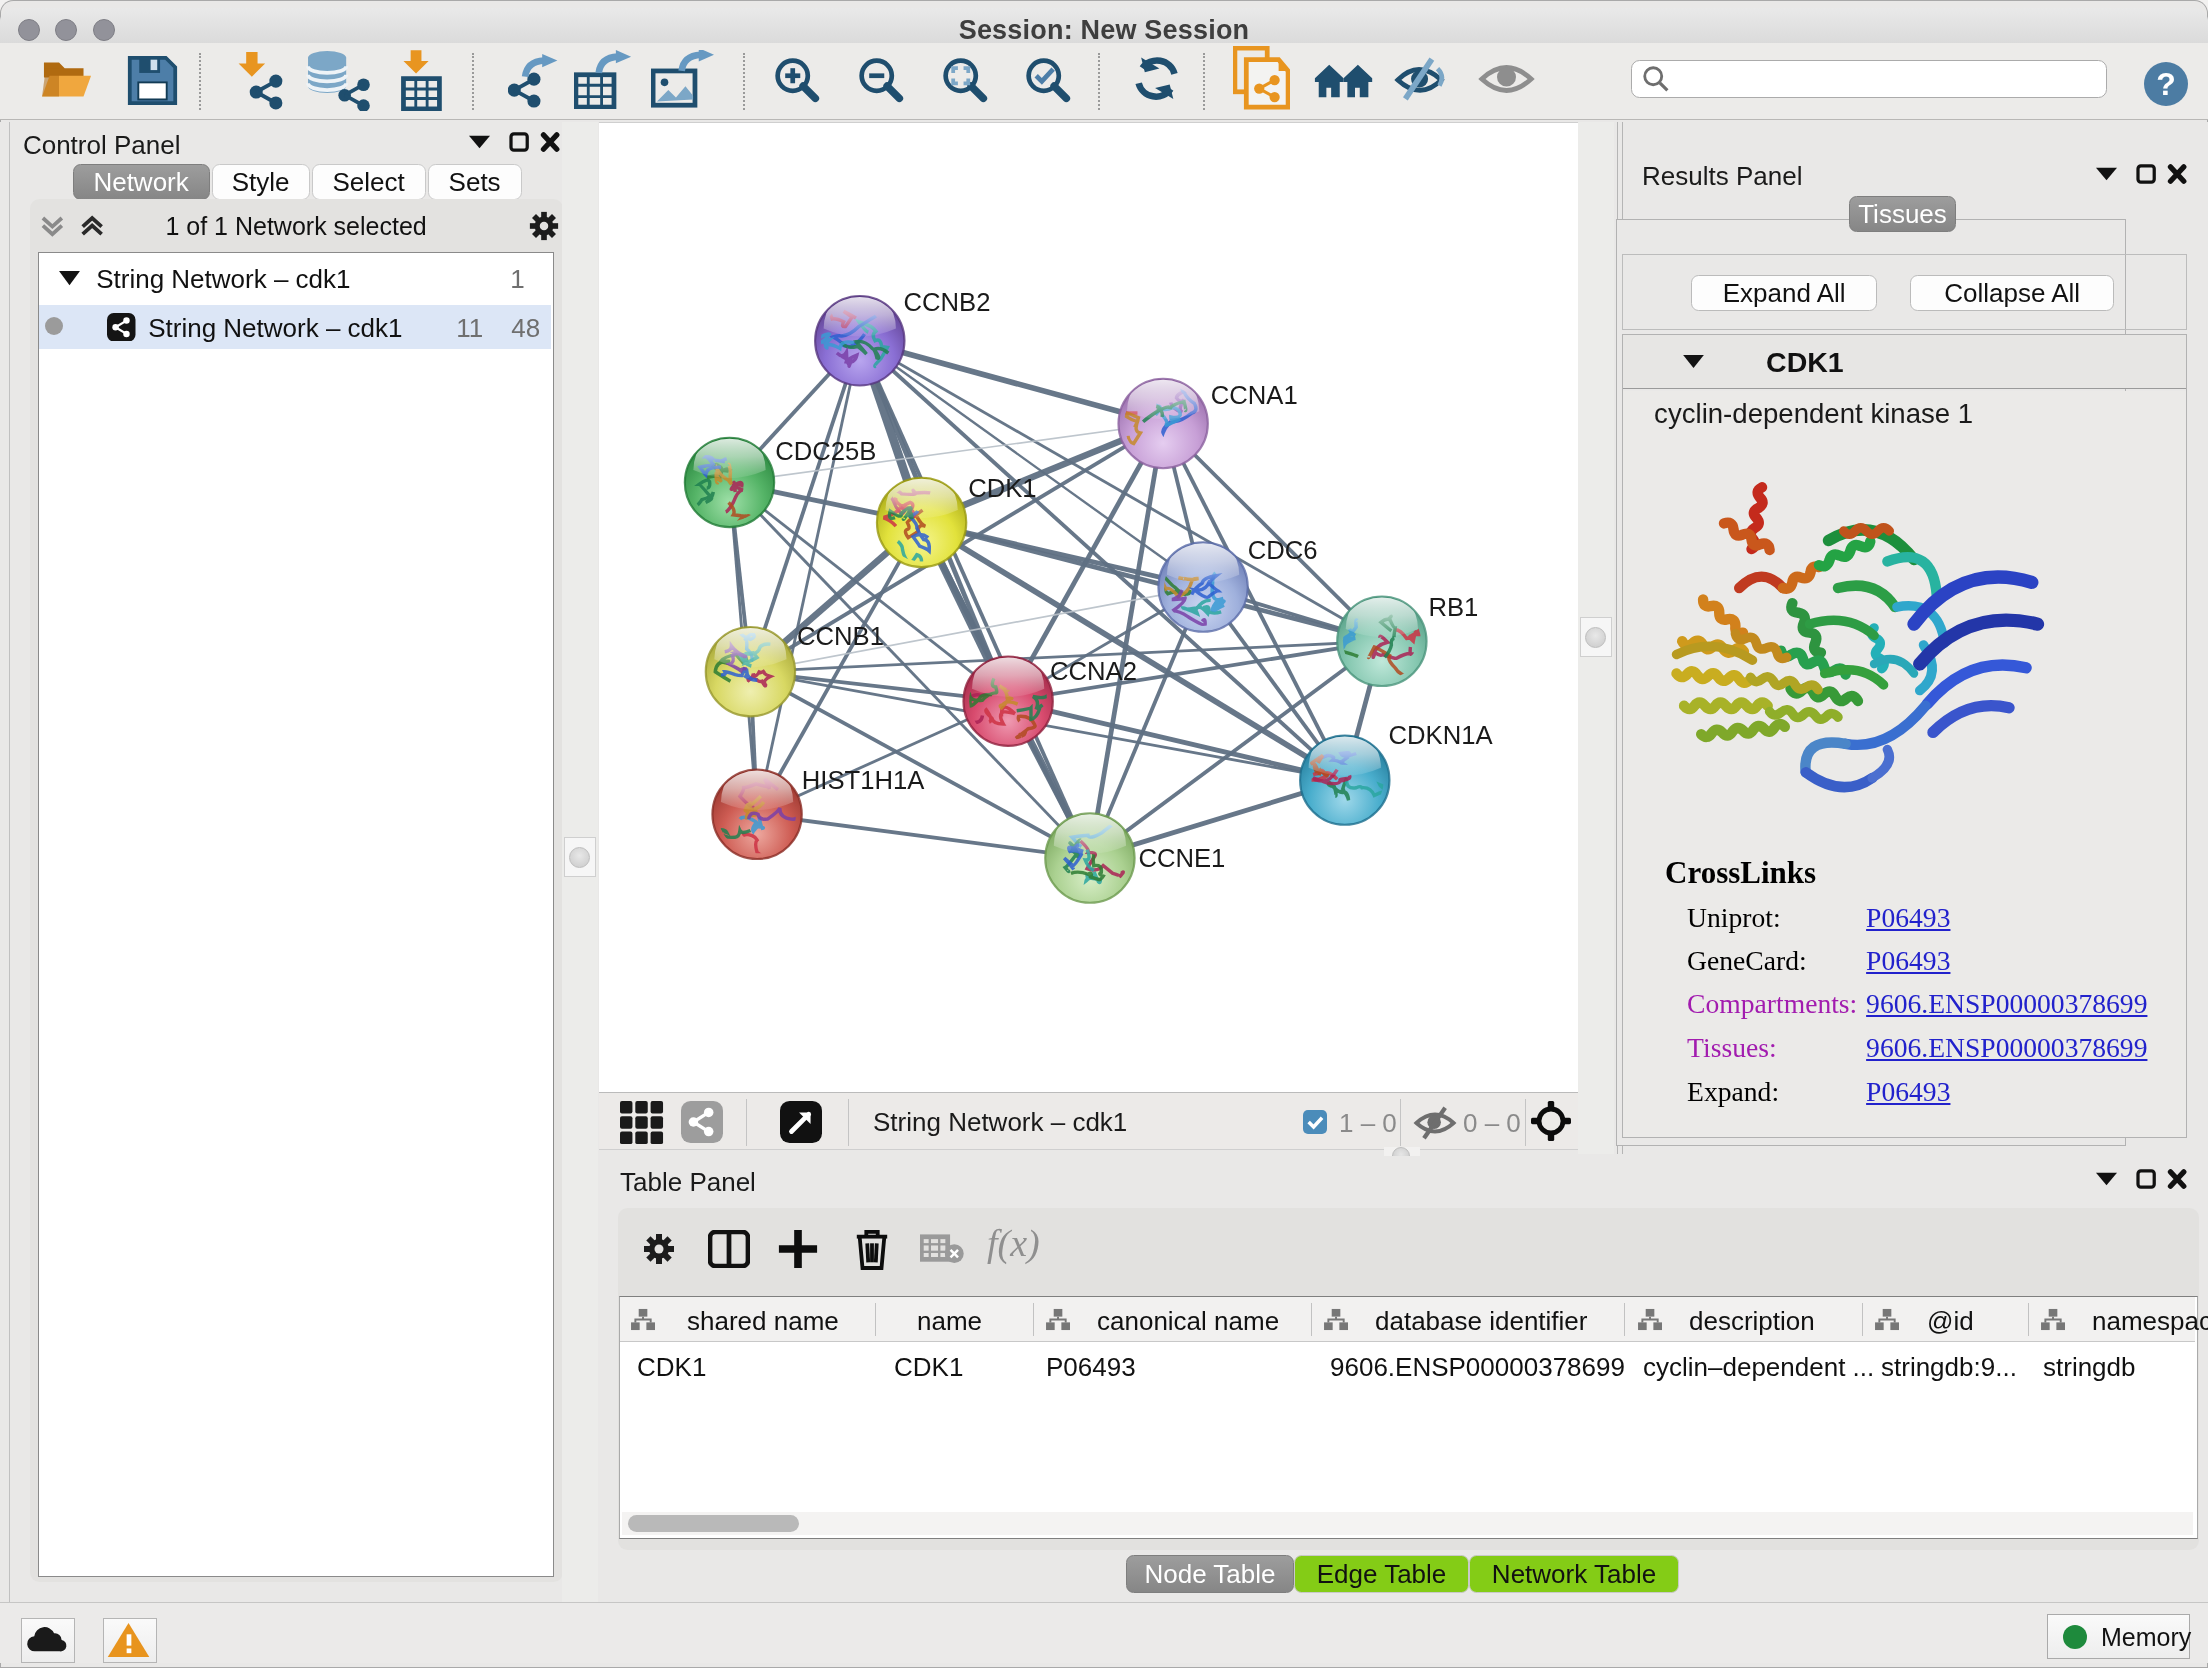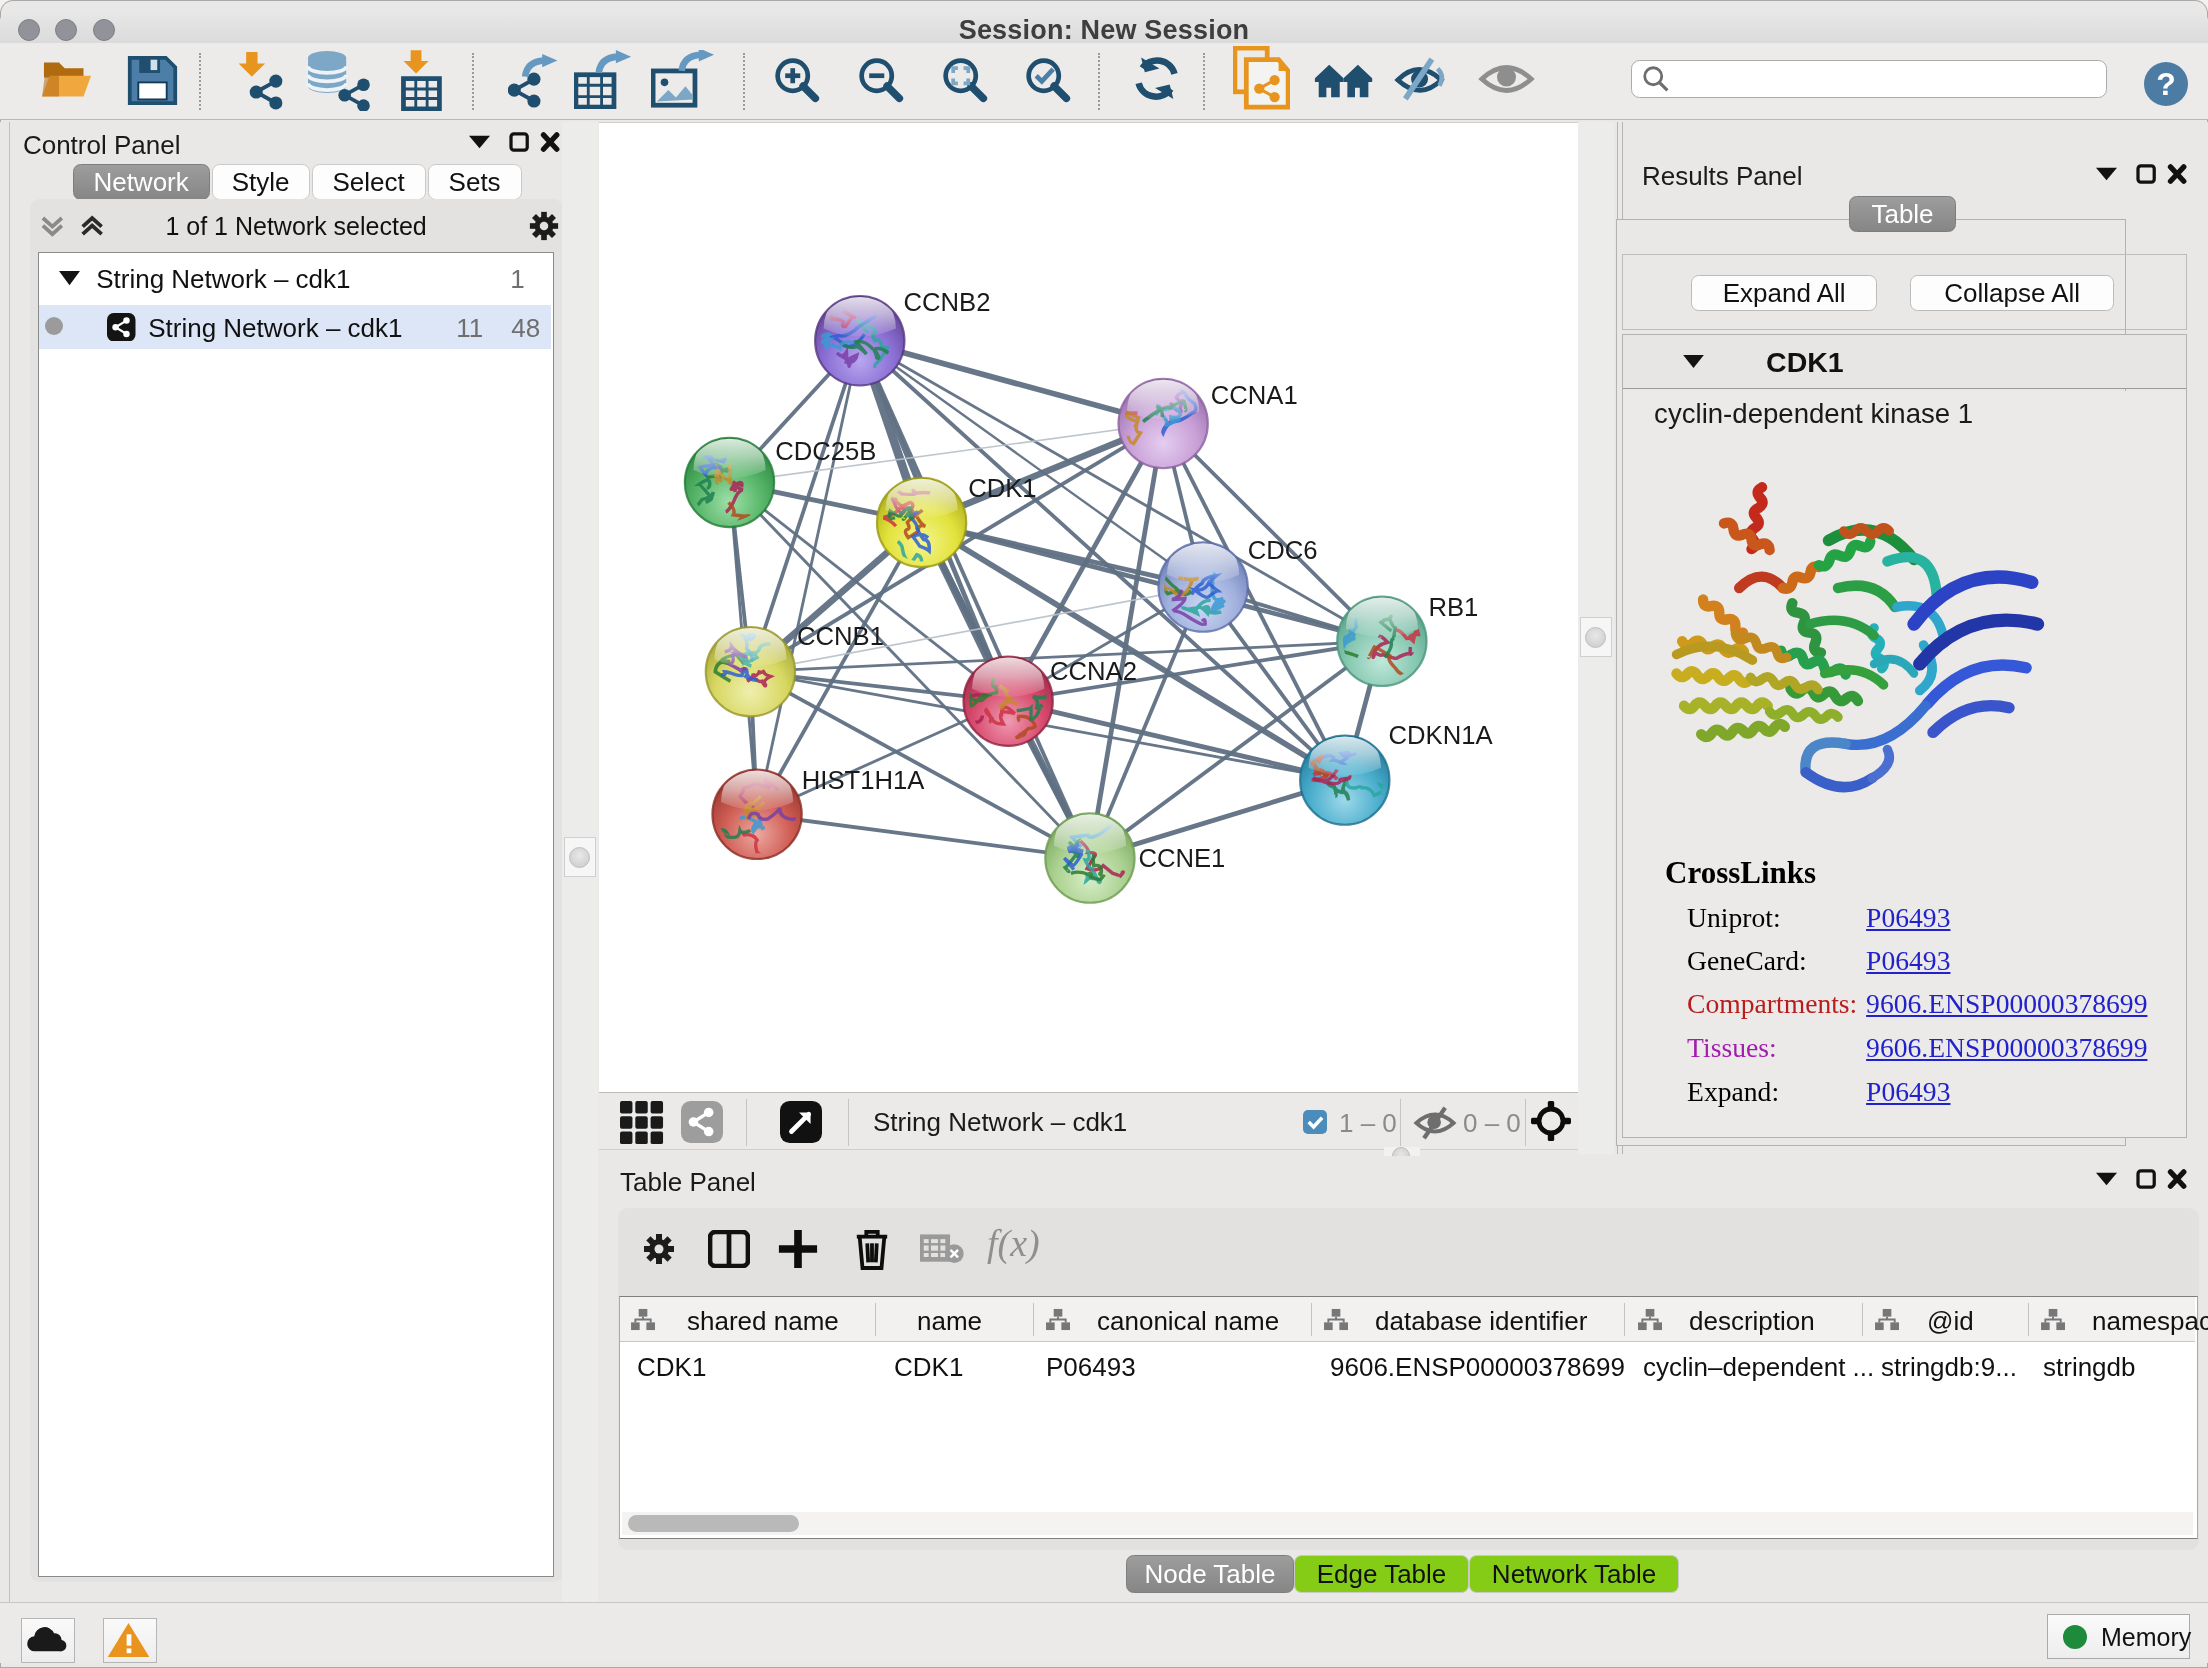--- a/index.html
+++ b/index.html
@@ -719,21 +719,21 @@
       </div>
   <div class="abs" style="left:1617px;top:0;width:5.7px;height:1032px;border-left:1.9px solid #b5b5b5;border-right:1.9px solid #b5b5b5"></div>
 
   <div id="results">
     <div class="ptitle abs" style="left:19px;top:4.8px">Results Panel</div>
     <svg style="position:absolute;left:473px;top:7.6px" width="105" height="21" viewBox="0 0 110 22">
           <path d="M0 4 h22 l-11 13 z" fill="#111"></path>
           <rect x="44" y="2" width="17" height="17" rx="3" fill="none" stroke="#111" stroke-width="3.4"></rect>
           <path d="M78 3 l14 15 m0 -15 l-14 15" stroke="#111" stroke-width="5.5" stroke-linecap="round"></path>
         </svg>
-    <div class="tab tabsel" style="left:226px;top:40px;width:107px;z-index:3">Table</div>
+    <div class="tab tabsel" style="left:226px;top:40px;width:107px;z-index:3">Tissues</div>
     <div id="rtabbox">
       <div id="rbtns">
         <div class="btn" style="left:68px;width:186px;line-height:34px">Expand All</div>
         <div class="btn" style="left:287px;width:204px;line-height:34px">Collapse All</div>
       </div>
       <div id="rres">
         <div id="cdkhead">
           <svg class="abs" style="left:59px;top:19px" width="23" height="16" viewBox="0 0 24 17">
                 <path d="M1 1 h22 l-11 14 z" fill="#131313"></path>
               </svg>
@@ -778,21 +778,21 @@
                   <path d="M208 284 Q162 276 166 314" fill="none" stroke="#4b86c8" stroke-width="11" stroke-linecap="round"></path>
                   <path d="M166 314 Q204 342 236 320" fill="none" stroke="#3a5fc8" stroke-width="11" stroke-linecap="round"></path>
                   <path d="M236 320 Q260 306 252 290" fill="none" stroke="#4b6fd0" stroke-width="10" stroke-linecap="round"></path>
                 </svg>
               </div>
           <span class="serif abs" style="left:42px;top:464px;font-size:31px;font-weight:bold;color:#000">CrossLinks</span>
           <span class="serif abs" style="left:64px;top:511px;font-size:27.6px;color:#000">Uniprot:</span>
               <span class="serif link abs" style="left:243px;top:511px;font-size:27.6px">P06493</span>
           <span class="serif abs" style="left:64px;top:554px;font-size:27.6px;color:#000">GeneCard:</span>
               <span class="serif link abs" style="left:243px;top:554px;font-size:27.6px">P06493</span>
-          <span class="serif abs" style="left:64px;top:597px;font-size:27.6px;color:#b91c1c">Compartments:</span>
+          <span class="serif abs" style="left:64px;top:597px;font-size:27.6px;color:#a21caf">Compartments:</span>
               <span class="serif link abs" style="left:243px;top:597px;font-size:27.6px">9606.ENSP00000378699</span>
           <span class="serif abs" style="left:64px;top:641px;font-size:27.6px;color:#a21caf">Tissues:</span>
               <span class="serif link abs" style="left:243px;top:641px;font-size:27.6px">9606.ENSP00000378699</span>
           <span class="serif abs" style="left:64px;top:685px;font-size:27.6px;color:#000">Expand:</span>
               <span class="serif link abs" style="left:243px;top:685px;font-size:27.6px">P06493</span>
         </div>
       </div>
     </div>
   </div>
 

